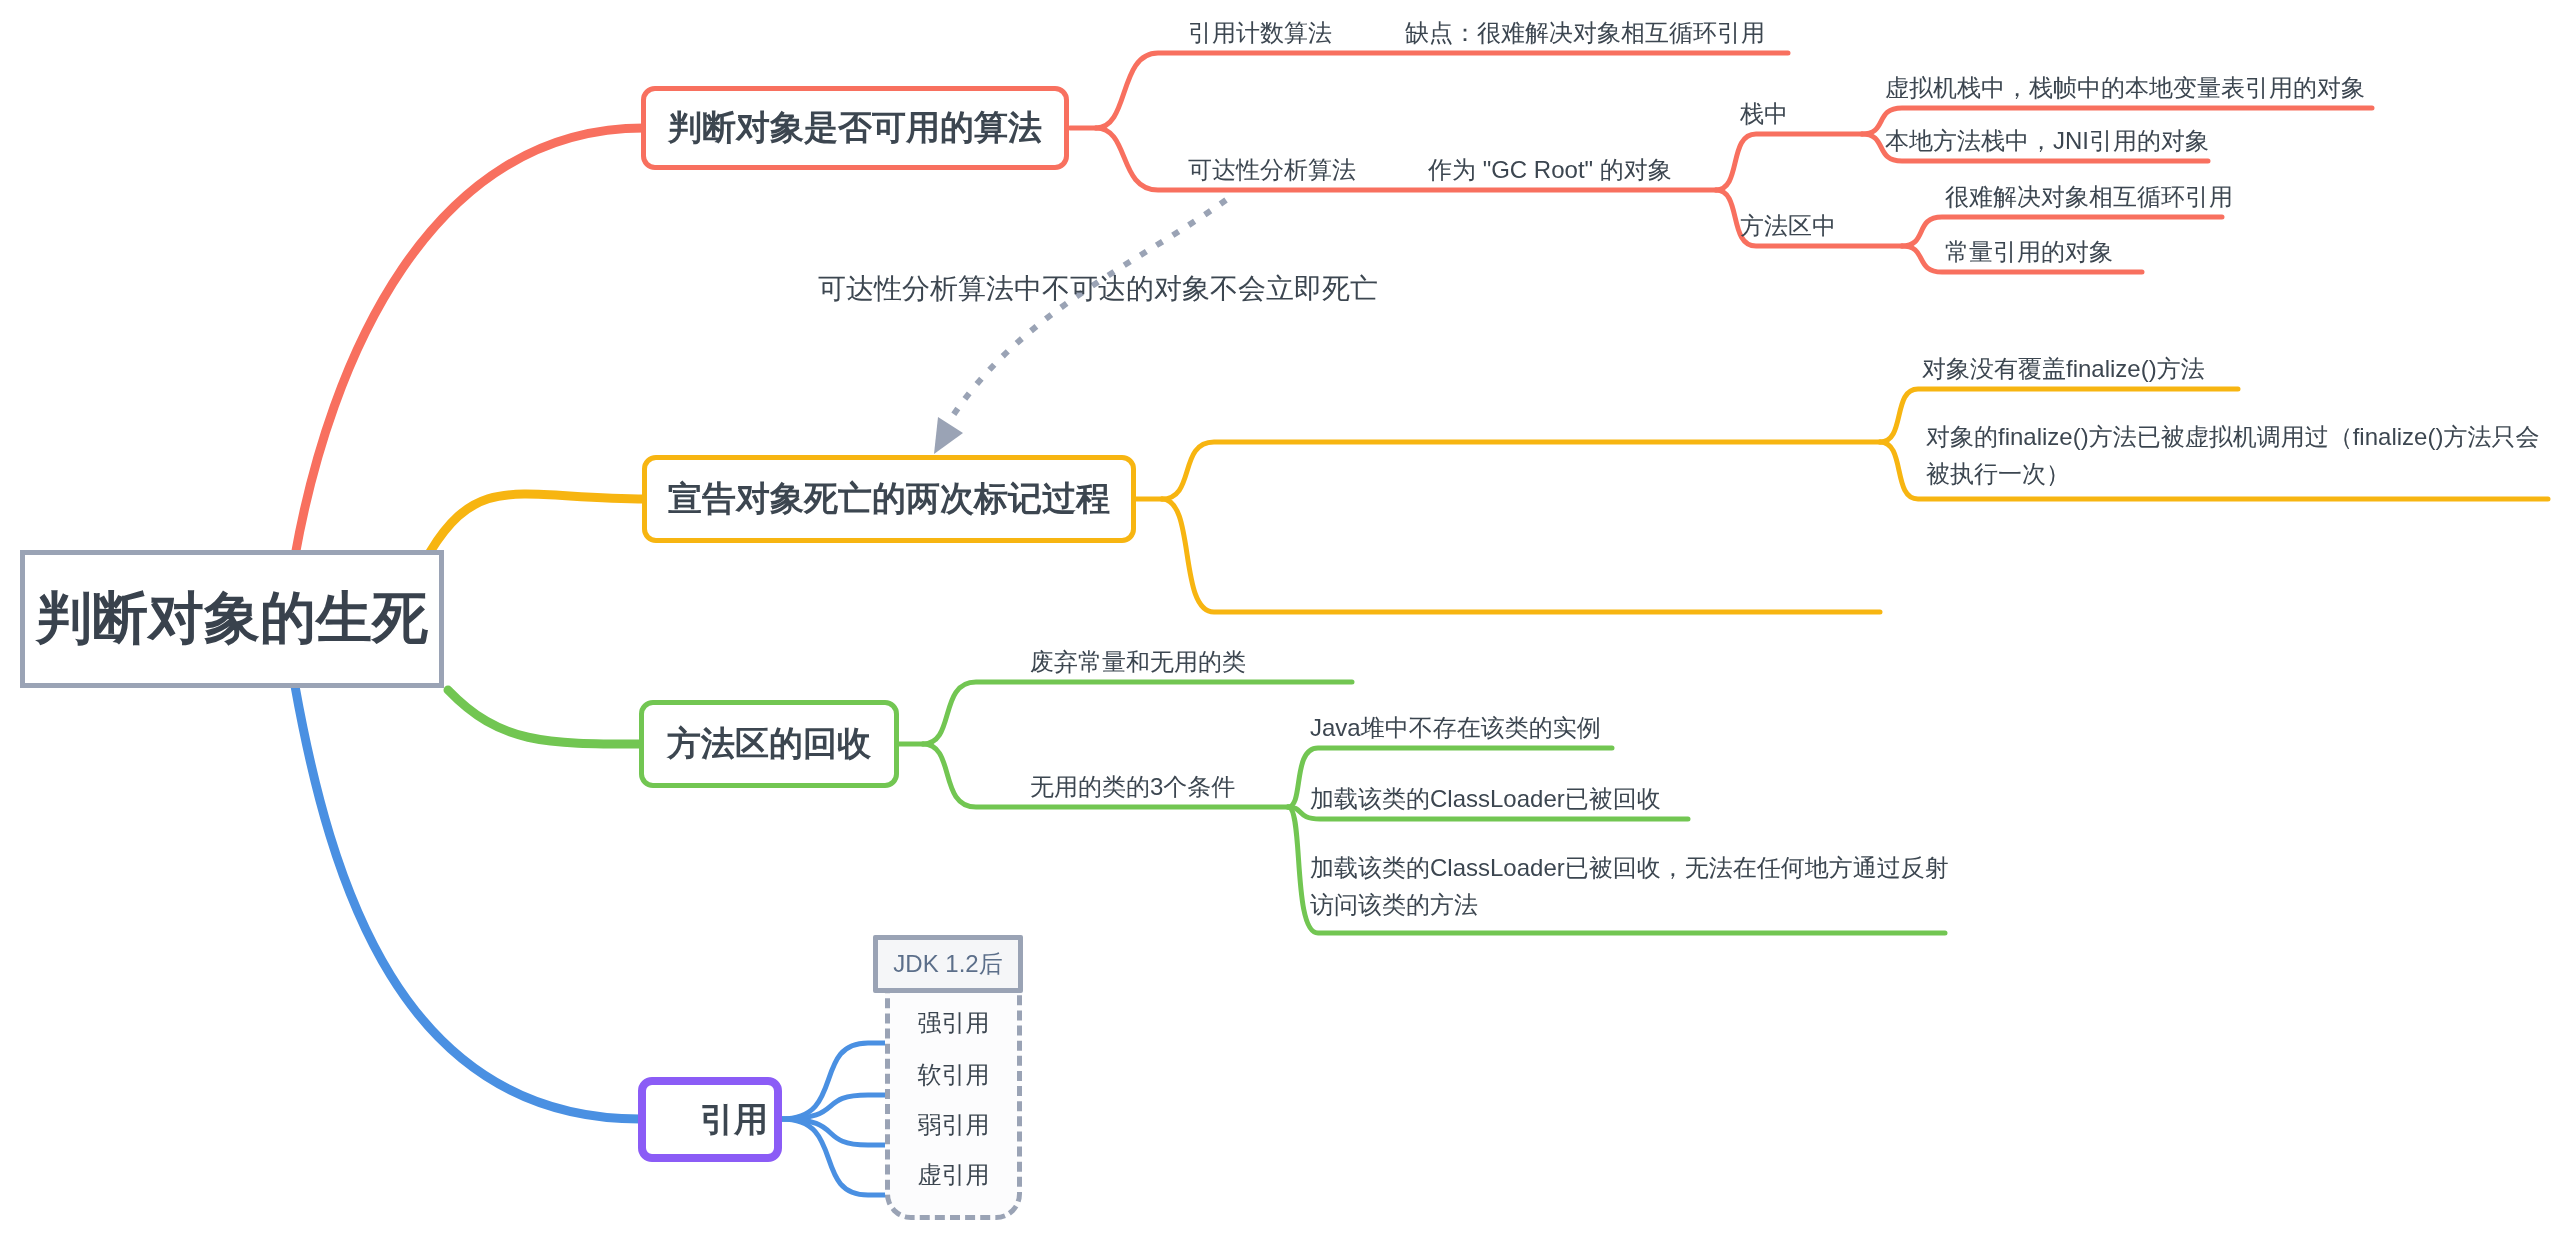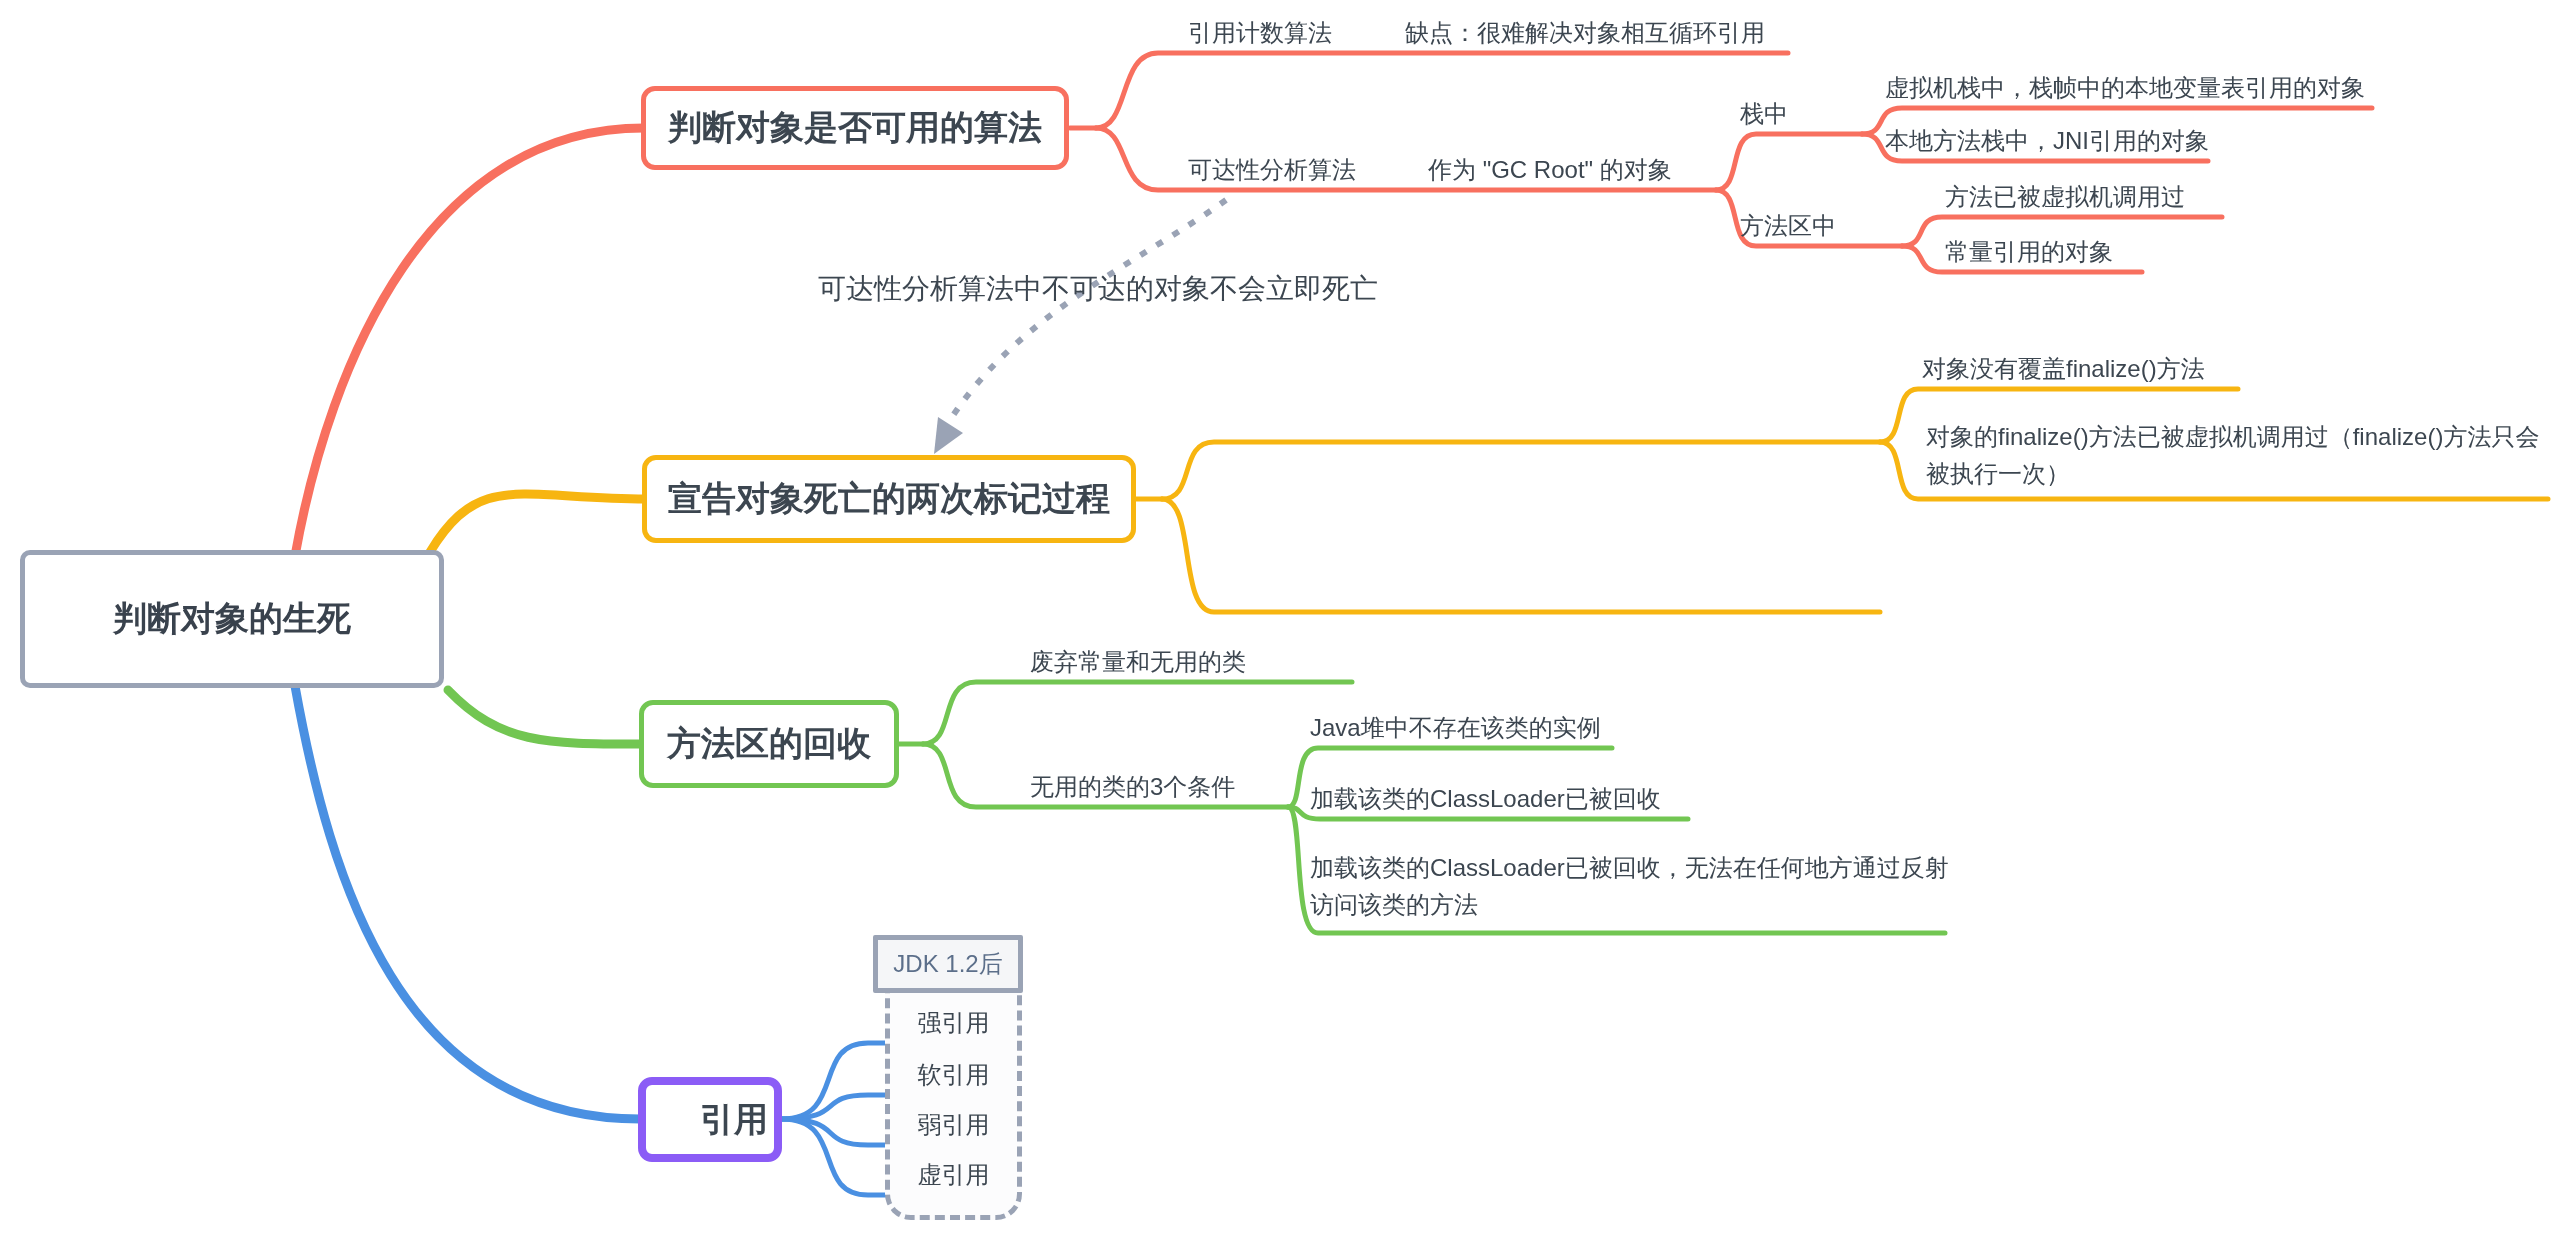--- a/index.html
+++ b/index.html
@@ -15,21 +15,21 @@
   .st-b{stroke:#4a90e2;fill:none;}
   .st-n{stroke:#9aa3b5;fill:none;}
   .main{stroke-width:9;stroke-linecap:round;}
   .sub{stroke-width:5;stroke-linecap:round;}
   
   .node{
     position:absolute;box-sizing:border-box;background:#ffffff;
     display:flex;align-items:center;justify-content:center;
     border-radius:14px;font-weight:bold;white-space:nowrap;
   }
-  .node-root{border:5px solid #9aa3b5;border-radius:10px;font-size:34px;color:#39424d;}
+  .node-root{border:5px solid #9aa3b5;border-radius:0;font-size:56px;color:#39424d;}
   .node-r{border:5px solid #f8705f;font-size:34px;}
   .node-y{border:5px solid #f7b511;font-size:34px;}
   .node-g{border:5px solid #72c652;font-size:34px;}
   .node-b{border:8px solid #8b5cf6;font-size:34px;padding-left:48px;}
   
   .lbl{position:absolute;font-size:24px;line-height:30px;white-space:nowrap;}
   .para{white-space:normal;line-height:37px;}
   .note{position:absolute;font-size:28px;line-height:34px;white-space:nowrap;text-align:right;}
   
   .jdk-box{
@@ -113,21 +113,21 @@
   </div>
 
   <div class="lbl" style="left:1188px;top:18px;">引用计数算法</div>
   <div class="lbl" style="left:1405px;top:18px;">缺点：很难解决对象相互循环引用</div>
   <div class="lbl" style="left:1188px;top:155px;">可达性分析算法</div>
   <div class="lbl" style="left:1428px;top:155px;">作为 "GC Root" 的对象</div>
   <div class="lbl" style="left:1740px;top:99px;">栈中</div>
   <div class="lbl" style="left:1885px;top:73px;">虚拟机栈中，栈帧中的本地变量表引用的对象</div>
   <div class="lbl" style="left:1885px;top:126px;">本地方法栈中，JNI引用的对象</div>
   <div class="lbl" style="left:1740px;top:211px;">方法区中</div>
-  <div class="lbl" style="left:1945px;top:182px;">方法已被虚拟机调用过</div>
+  <div class="lbl" style="left:1945px;top:182px;">很难解决对象相互循环引用</div>
   <div class="lbl" style="left:1945px;top:237px;">常量引用的对象</div>
 
   <div class="note" style="left:818px;top:272px;">可达性分析算法中不可达的对象不会立即死亡</div>
 
   <div class="lbl" style="left:1922px;top:354px;">对象没有覆盖finalize()方法</div>
   <div class="lbl para" style="left:1926px;top:418px;width:630px;">对象的finalize()方法已被虚拟机调用过（finalize()方法只会被执行一次）</div>
 
   <div class="lbl" style="left:1030px;top:647px;">废弃常量和无用的类</div>
   <div class="lbl" style="left:1030px;top:772px;">无用的类的3个条件</div>
   <div class="lbl" style="left:1310px;top:713px;">Java堆中不存在该类的实例</div>

